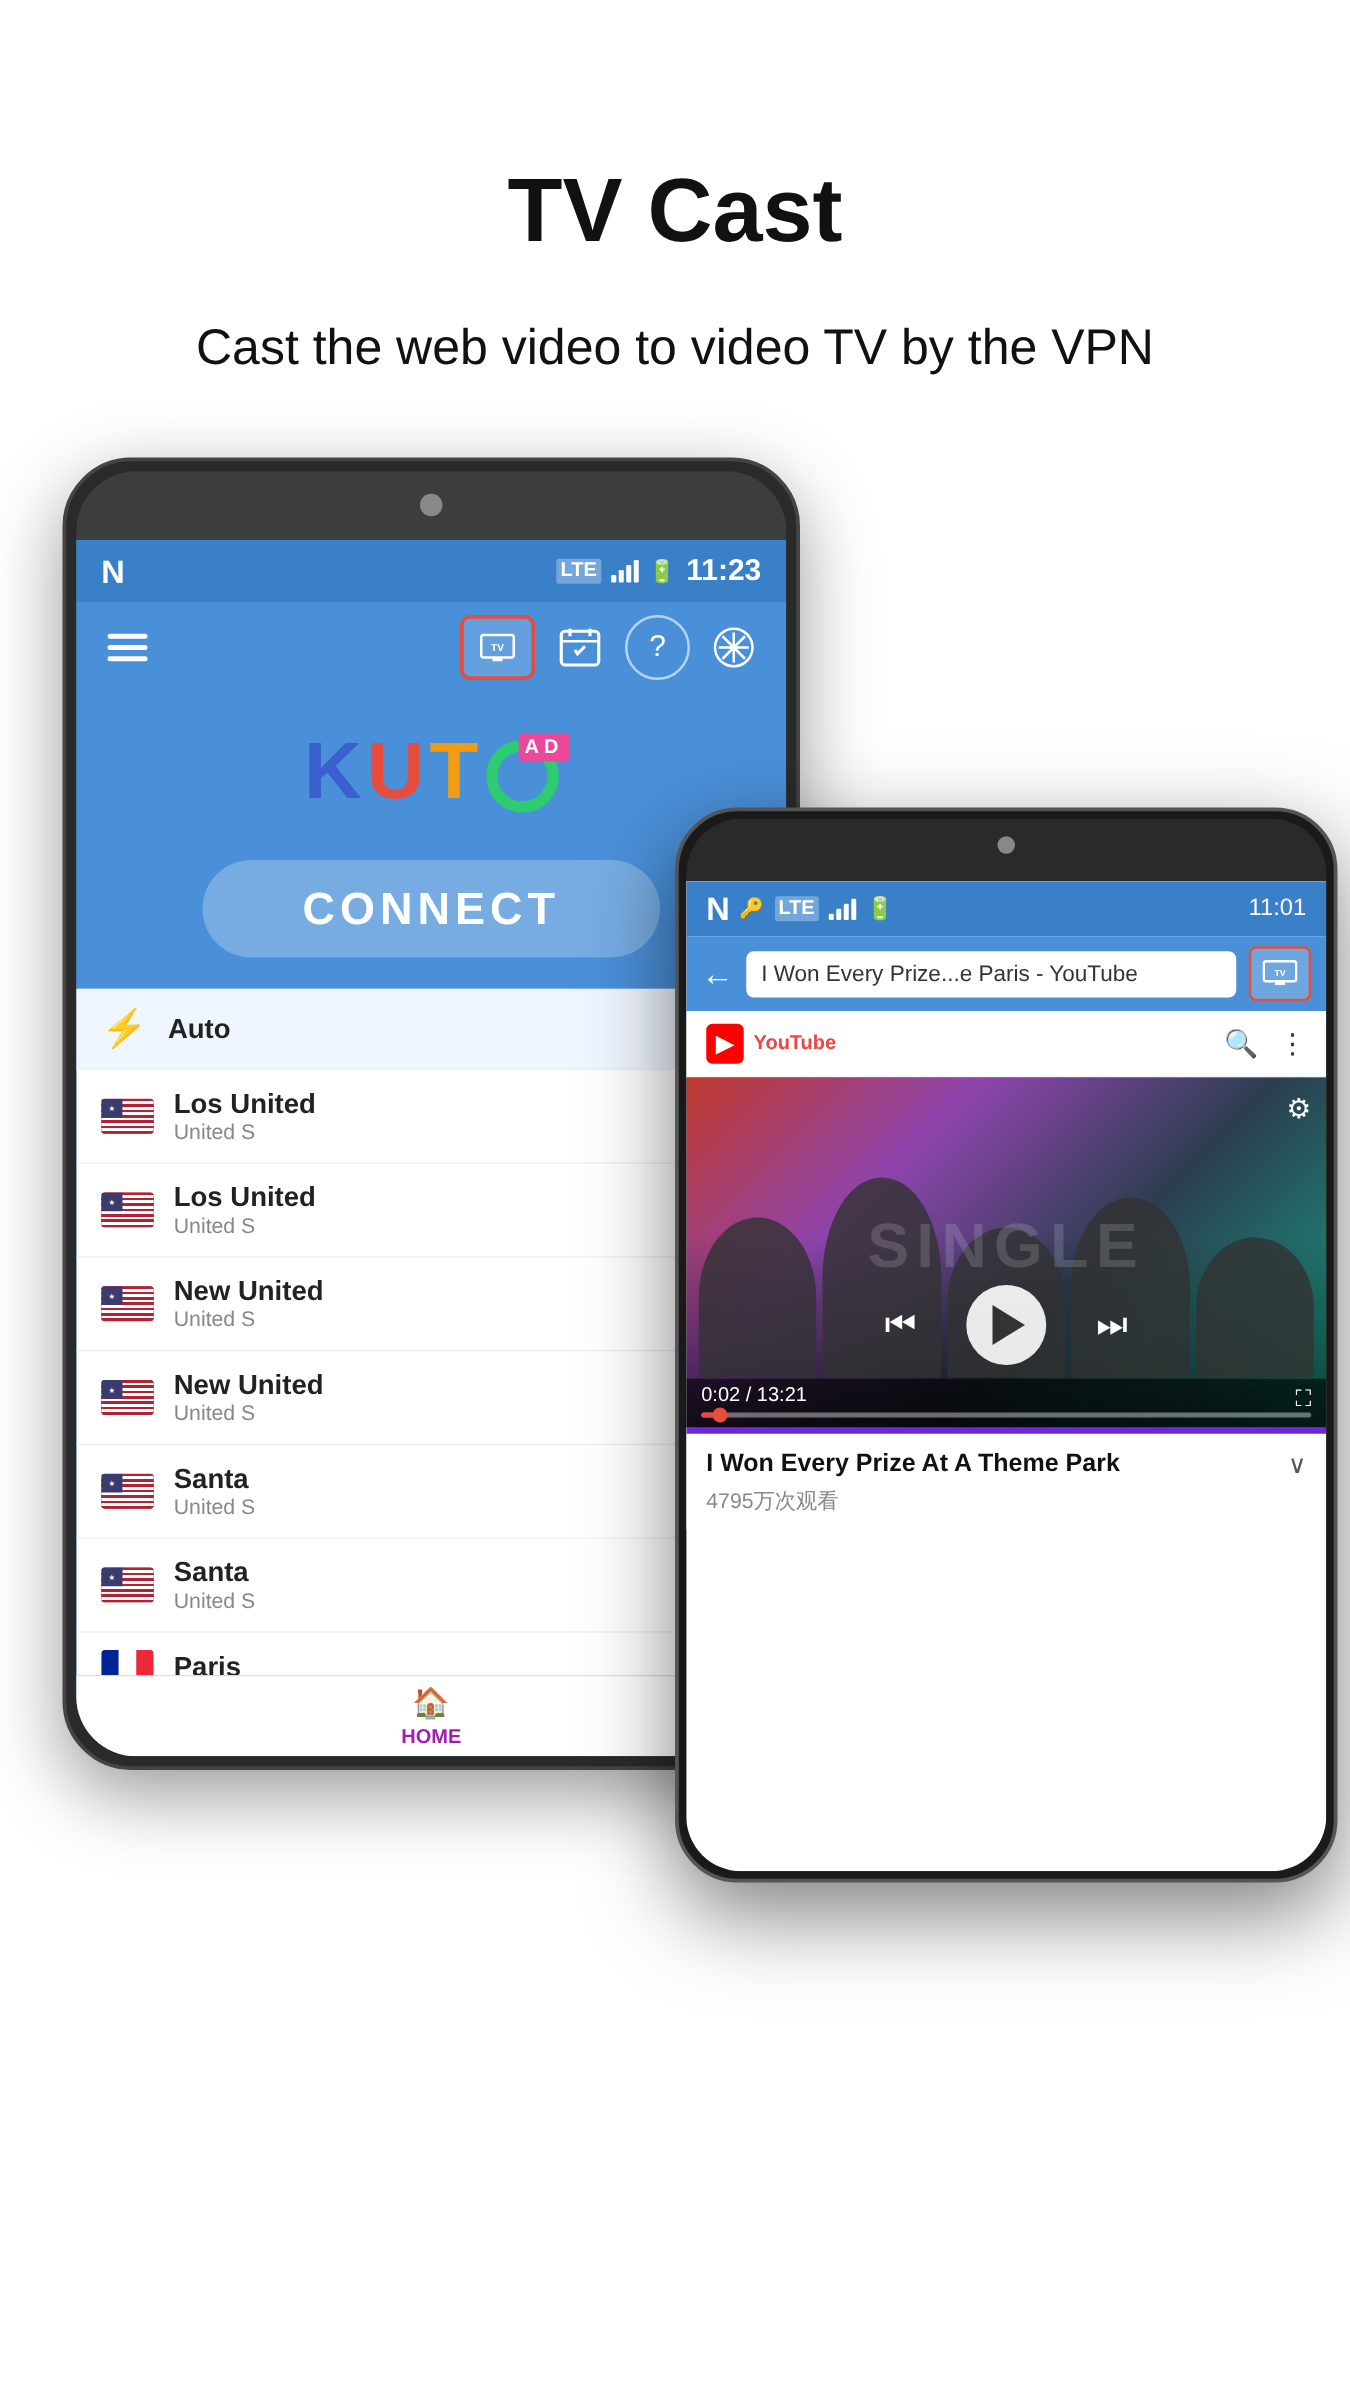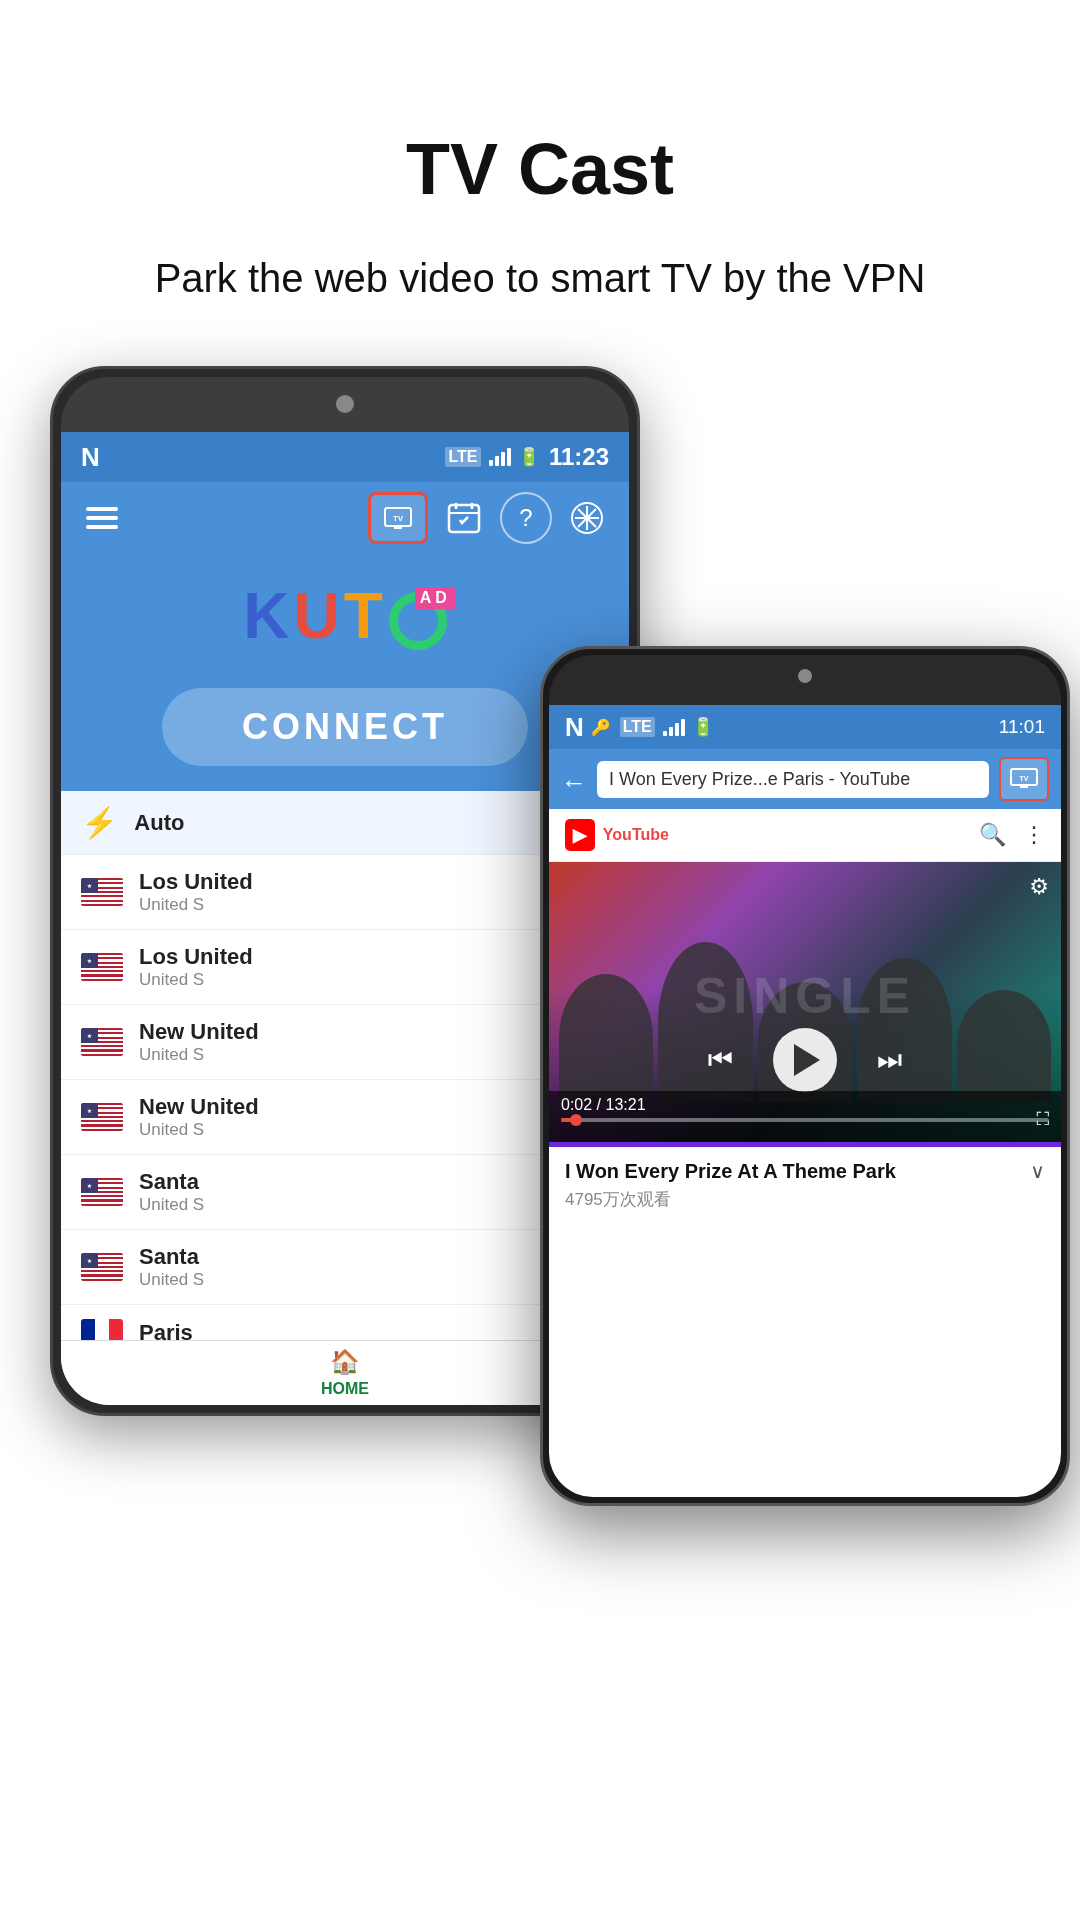--- a/index.html
+++ b/index.html
@@ -551,21 +551,21 @@
       font-weight: 900;
       letter-spacing: 6px;
     }
 
     
     .progress-bar {
       position: absolute;
       bottom: 0;
       left: 0;
       right: 0;
-      padding: 5px 12px 20px;
+      padding: 5px 12px 8px;
       background: rgba(0,0,0,0.6);
       margin-top: 21px;
     }
     .progress-time {
       color: white;
       font-size: 16px;
       margin-bottom: 4px;
     }
     .progress-track {
       width: 100%;
@@ -644,21 +644,21 @@
       align-items: center;
       gap: 4px;
       cursor: pointer;
     }
     .home-icon {
       font-size: 24px;
       color: #333;
     }
     .home-label {
       font-size: 16px;
-      color: #15803d;
+      color: #a21caf;
       font-weight: bold;
     }
 
     
     .lte-badge {
       font-size: 16px;
       font-weight: bold;
       color: white;
       background: rgba(255,255,255,0.3);
       padding: 1px 3px;
@@ -678,21 +678,21 @@
       width: 4px;
       background: white;
       border-radius: 1px;
     }
   </style>
 </head>
 <body>
 
 <div class="page-header">
   <h1 class="page-title">TV  Cast</h1>
-  <p class="page-subtitle">Park the web video to smart TV by the VPN</p>
+  <p class="page-subtitle">Cast the web video to video TV by the VPN</p>
 </div>
 
 <div class="phones-container">
 
   <div class="phone-main">
     <div class="phone-main-inner">
       <div class="phone-main-notch"></div>
       <div class="phone-main-screen">
 
         <div class="status-bar">

